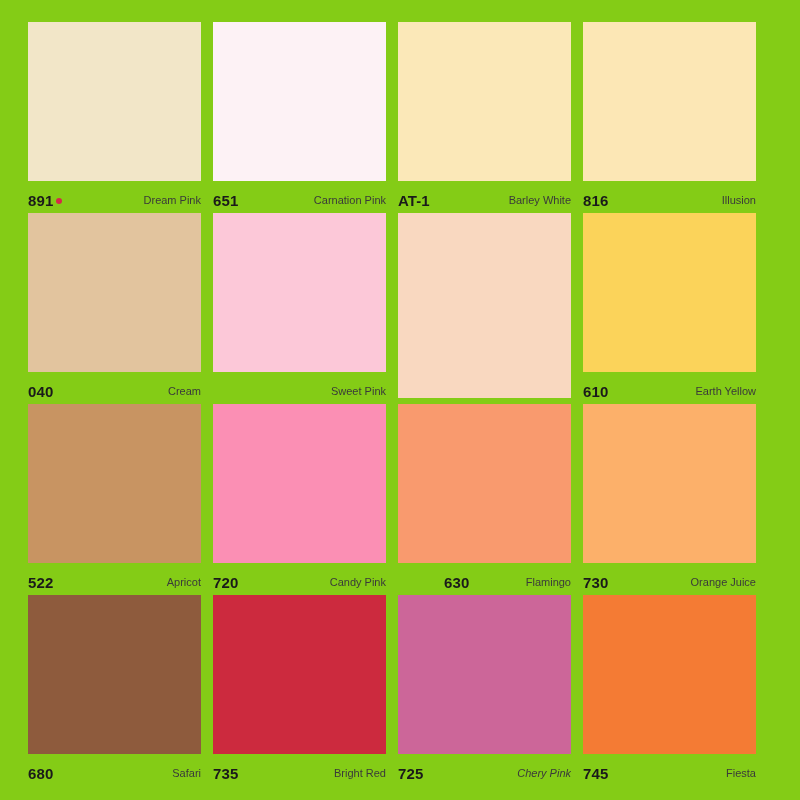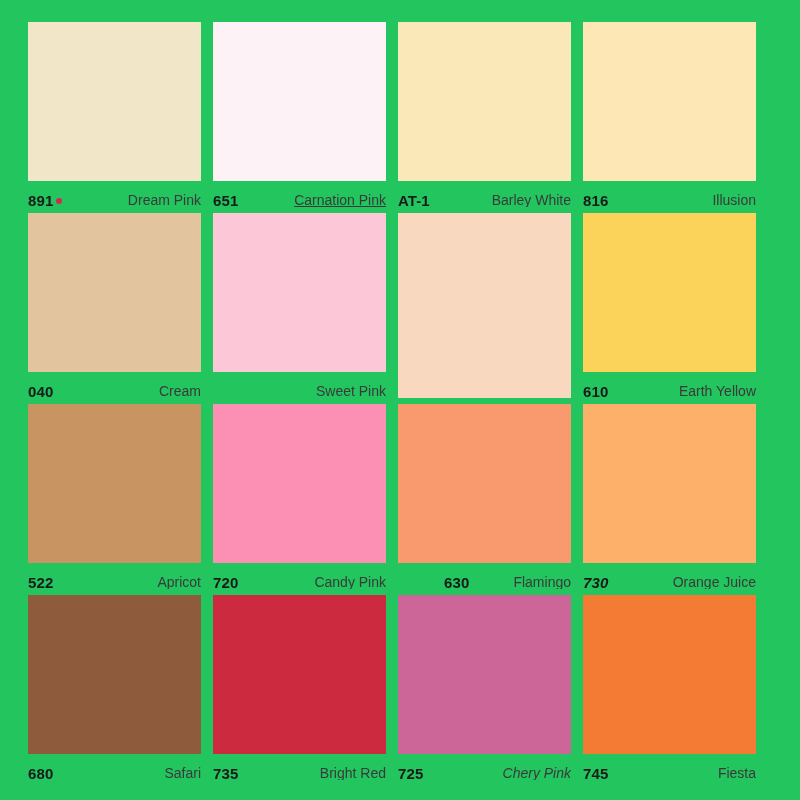--- a/index.html
+++ b/index.html
@@ -81,55 +81,55 @@
     width: 6px;
     height: 6px;
     border-radius: 50%;
     margin-left: 3px;
     margin-top: 2px;
     flex: 0 0 auto;
     display: inline-block;
   }
 
   .swatch-name {
-    font-size: 14px;
+    font-size: 11px;
     font-weight: 400;
     color: #3a3a3a;
     text-align: left;
     line-height: 1;
     flex: 0 1 auto;
     overflow: hidden;
     text-overflow: ellipsis;
     padding-left: 6px;
   }
 </style>
 </head>
 <body>
 
-<div id="swatch-chart" style="background: #22c55e;">
+<div id="swatch-chart" style="background: #84cc16;">
 
   <div class="swatch-row">
     <div class="swatch-cell">
       <div class="swatch-chip" style="background: rgb(242, 230, 200);"></div>
       <div class="swatch-label">
         <span class="swatch-code-wrap">
           <span class="swatch-code" style="color: rgb(26, 26, 26);">891</span>
           <span class="swatch-dot" style="background: rgb(214, 41, 74);"></span>
         </span>
         <span class="swatch-name" style="color: rgb(58, 58, 58);">Dream Pink</span>
       </div>
     </div>
     <div class="swatch-cell">
       <div class="swatch-chip" style="background: rgb(253, 242, 245);"></div>
       <div class="swatch-label">
         <span class="swatch-code-wrap">
           <span class="swatch-code" style="color: rgb(26, 26, 26);">651</span>
 
         </span>
-        <span class="swatch-name" style="color: rgb(58, 58, 58); text-decoration: underline;">Carnation Pink</span>
+        <span class="swatch-name" style="color: rgb(58, 58, 58);">Carnation Pink</span>
       </div>
     </div>
     <div class="swatch-cell">
       <div class="swatch-chip" style="background: rgb(251, 232, 184);"></div>
       <div class="swatch-label">
         <span class="swatch-code-wrap">
           <span class="swatch-code" style="color: rgb(26, 26, 26);">AT-1</span>
 
         </span>
         <span class="swatch-name" style="color: rgb(58, 58, 58);">Barley White</span>
@@ -211,21 +211,21 @@
           <span class="swatch-code" style="color: rgb(26, 26, 26); margin-left: 46px;">630</span>
 
         </span>
         <span class="swatch-name" style="color: rgb(58, 58, 58);">Flamingo</span>
       </div>
     </div>
     <div class="swatch-cell">
       <div class="swatch-chip" style="background: rgb(252, 176, 106);"></div>
       <div class="swatch-label">
         <span class="swatch-code-wrap">
-          <span class="swatch-code" style="color: rgb(26, 26, 26); font-style: italic;">730</span>
+          <span class="swatch-code" style="color: rgb(26, 26, 26);">730</span>
 
         </span>
         <span class="swatch-name" style="color: rgb(58, 58, 58);">Orange Juice</span>
       </div>
     </div>
   </div>
 
   <div class="swatch-row">
     <div class="swatch-cell">
       <div class="swatch-chip" style="background: rgb(142, 91, 61);"></div>

